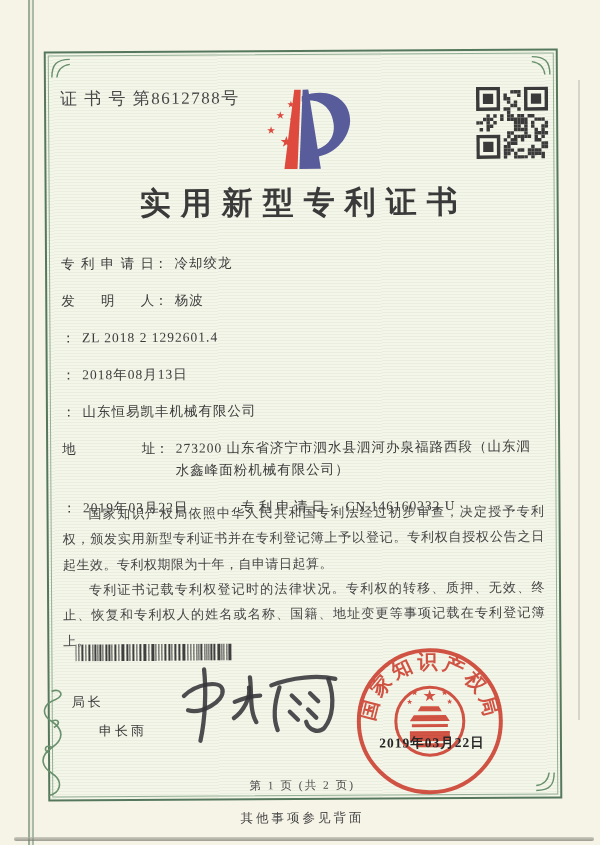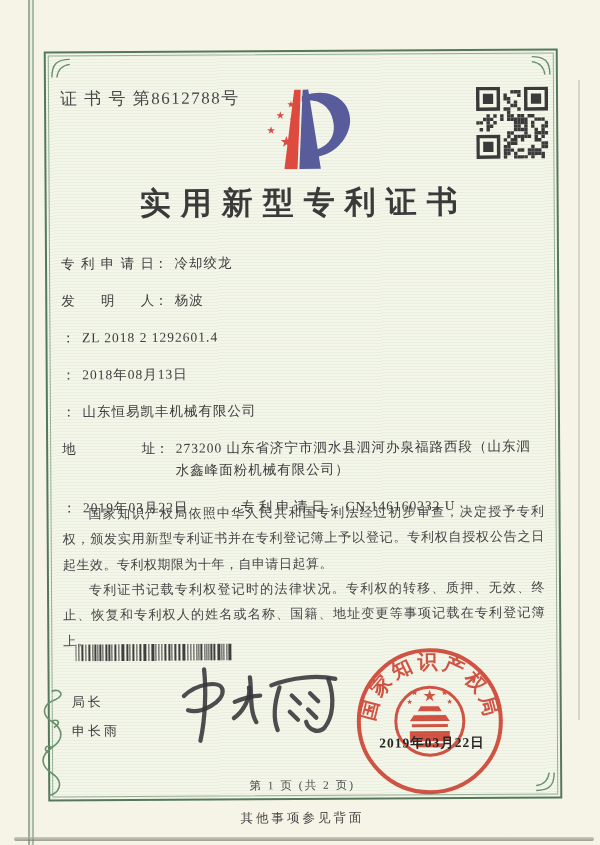--- a/index.html
+++ b/index.html
@@ -43,21 +43,21 @@
   .fvalue{flex:1;letter-spacing:1px;}
   .grant .fvalue-date{flex:none;width:152px;letter-spacing:1px;}
   .grant .flabel2{width:84px;flex:none;text-align:justify;text-align-last:justify;margin-left:6px;}
 
   .paras{position:absolute;left:62px;top:500px;width:482px;font-size:13px;color:#464646;}
   .paras p{margin:0;text-indent:2em;line-height:1.95;letter-spacing:.5px;text-align:justify;}
 
   .barcode{position:absolute;left:74px;top:643px;width:158px;height:17px;}
 
   .signer{position:absolute;left:70px;top:692px;font-size:13px;letter-spacing:3px;color:#3a3a3a;}
-  .signer .s2{margin-top:11px;}
+  .signer .s2{margin-top:11px;margin-left:27px;}
   .signature{position:absolute;left:168px;top:660px;width:178px;height:88px;}
   .signature path{stroke:#35353a;stroke-width:4.2;fill:none;stroke-linecap:round;opacity:.88;}
 
   .seal{position:absolute;left:352px;top:646px;width:152px;height:152px;mix-blend-mode:multiply;opacity:.92;}
   .seal-date{position:absolute;left:350px;top:735px;width:160px;text-align:center;
     font-size:13.5px;font-weight:600;letter-spacing:1px;color:#262626;}
 
   .page-no{position:absolute;left:0;top:778px;width:100%;text-align:center;
     font-size:11.5px;letter-spacing:2px;color:#4a4a4a;}
   .back-note{position:absolute;left:0;top:810px;width:100%;text-align:center;

